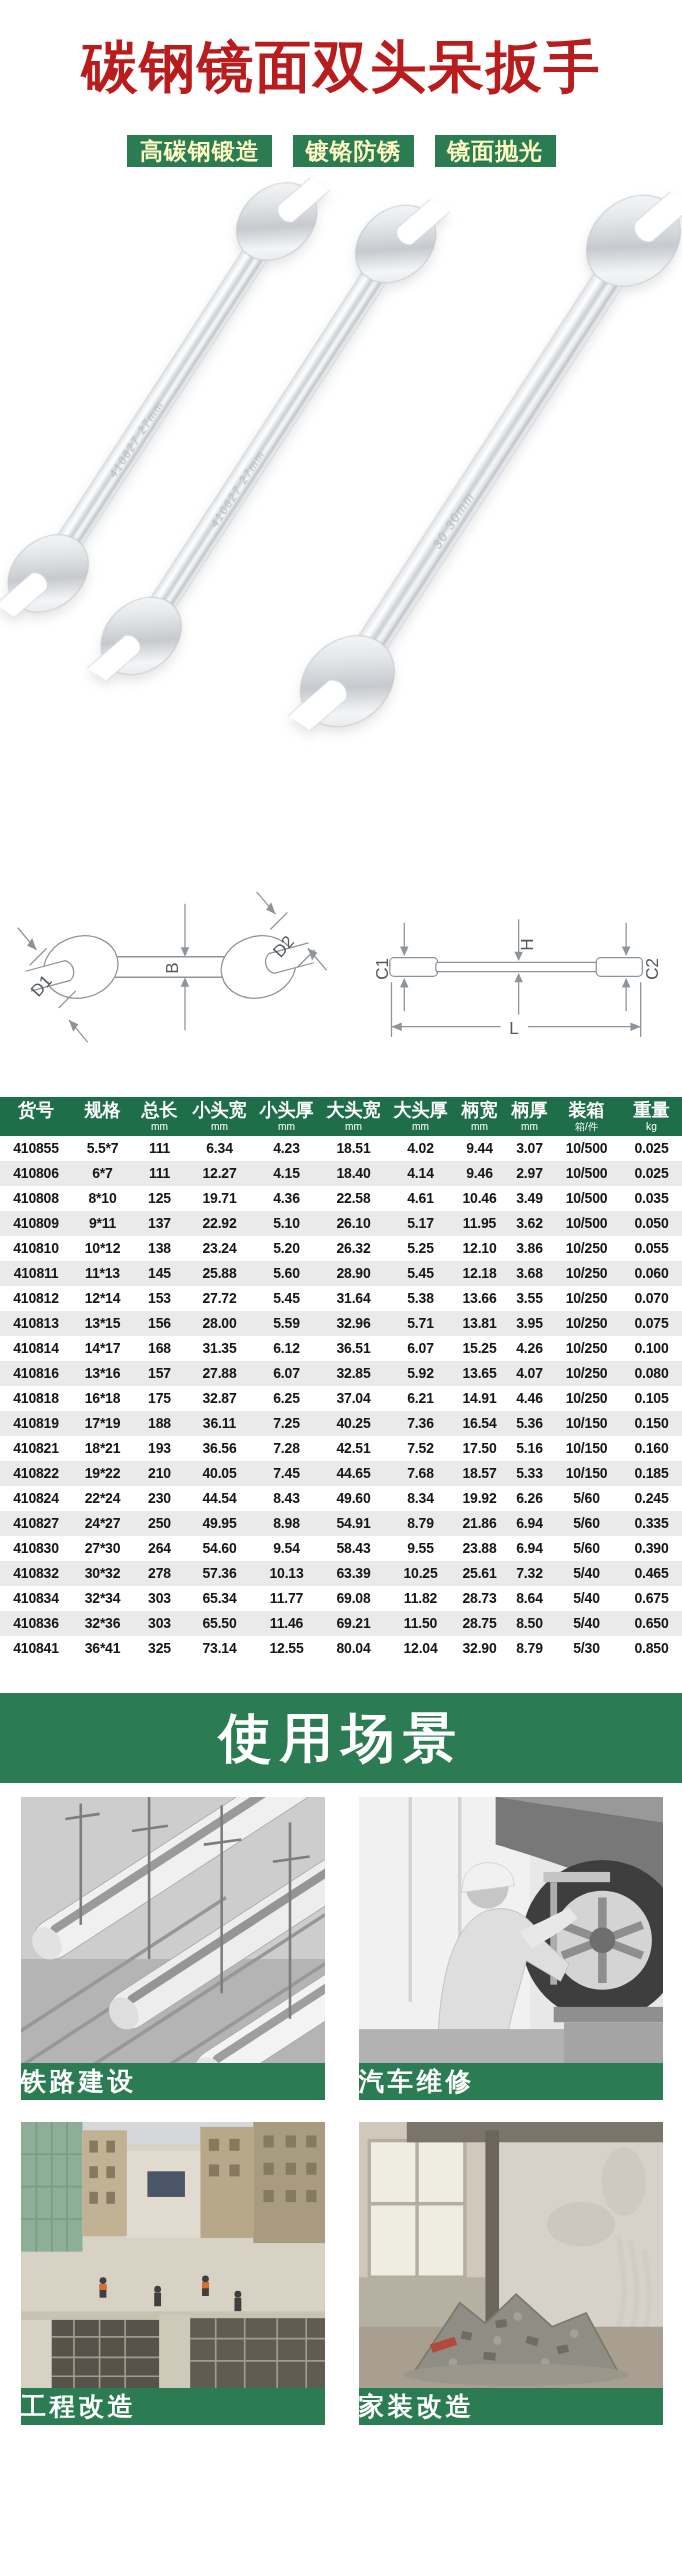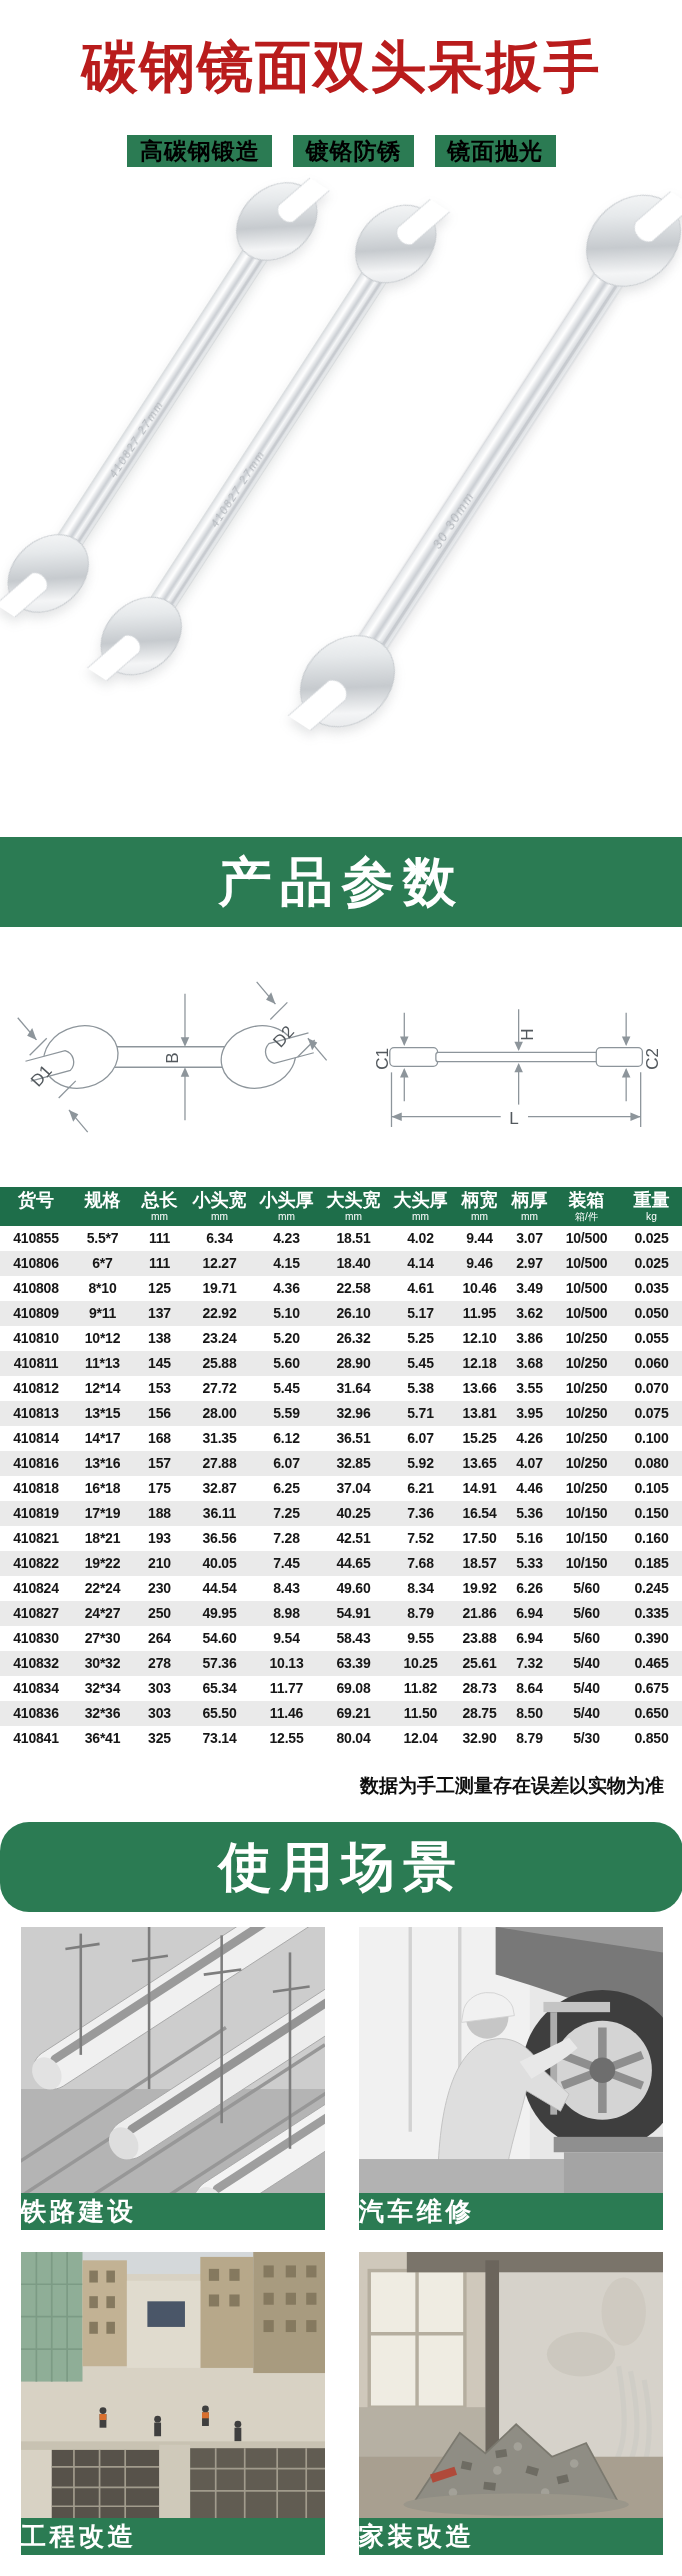--- a/index.html
+++ b/index.html
@@ -5,21 +5,21 @@
   html,body{margin:0;padding:0;background:#ffffff;}
   body{font-family:"Liberation Sans","DejaVu Sans",sans-serif;}
   .page{width:683px;margin:0 auto;background:#fff;overflow:hidden;position:relative;}
 
   
   .title{padding-top:25.6px;height:82px;line-height:82px;text-align:center;
          font-size:56px;font-weight:700;color:#b91c1c;letter-spacing:1.7px;white-space:nowrap;}
 
   
   .badges{margin-top:27px;display:flex;justify-content:center;gap:20.5px;height:32px;}
-  .badge{background:#2b7b53;color:#000000;font-size:23px;font-weight:700;
+  .badge{background:#2b7b53;color:#fef9c3;font-size:23px;font-weight:700;
          line-height:32px;padding:0 12.8px;letter-spacing:0.9px;}
 
   
   .hero{position:relative;height:670px;overflow:hidden;background:#fff;}
   .wrench{position:absolute;filter:drop-shadow(3.4px 5.1px 5.1px rgba(90,95,100,.16));}
   #wrench-1{left:90px;top:-34px;transform:rotate(33deg);}
   #wrench-2{left:196px;top:-17px;transform:rotate(33deg);}
   #wrench-3{left:405px;top:-30px;transform:rotate(33deg);}
   .engraving{fill:#b4b8bd;font-size:13px;font-style:italic;letter-spacing:2px;}
 
@@ -36,21 +36,21 @@
   table.spec th{background:#1e6e4a;color:#fff;font-weight:700;padding:2.6px 0 3.4px;vertical-align:top;}
   .h-label{display:block;font-size:18px;line-height:22px;}
   .h-unit{display:block;font-size:10.2px;font-weight:400;line-height:11px;height:11px;}
   table.spec td{height:25px;text-align:center;font-size:14px;font-weight:700;
                 color:#161616;padding:0;letter-spacing:-0.2px;white-space:nowrap;}
   table.spec tbody tr:nth-child(even){background:#eaeaea;}
   .note{margin-top:22px;text-align:right;padding-right:19px;font-size:19px;
         font-weight:700;color:#0d0d0d;height:25.6px;line-height:25.6px;}
 
   
-  .banner.scenes-banner{margin-top:24px;border-radius:29px;}
+  .banner.scenes-banner{margin-top:32px;}
   .scene-grid{margin-top:14.5px;padding:0 20.5px 23px;display:flex;flex-wrap:wrap;
               justify-content:space-between;row-gap:22px;}
   .scene-card{width:304px;}
   .scene-img{height:266px;overflow:hidden;display:block;}
   .scene-label{height:37px;background:#2b7b53;color:#fff;text-align:left;
                line-height:37px;font-size:25.6px;font-weight:700;letter-spacing:3.4px;}
 </style>
 </head>
 <body>
 
@@ -122,21 +122,20 @@
         <path d="M -15,-92 L -15,-16 A 17 17 0 0 0 15,-16 L 15,-92" fill="#ffffff" stroke="#ccd0d4" stroke-width="0.8"></path>
       </g>
       <g transform="translate(100,688) rotate(16)">
         <ellipse rx="48" ry="60" fill="url(#gHead)" stroke="#c2c6ca" stroke-width="1"></ellipse>
         <path d="M -15,92 L -15,16 A 17 17 0 0 1 15,16 L 15,92" fill="#ffffff" stroke="#ccd0d4" stroke-width="0.8"></path>
       </g>
       <text class="engraving" transform="translate(107,500) rotate(-90)" style="font-size:15px;">30 30mm</text>
     </svg>
   </div>
 
-  <div class="banner">产品参数</div>
 
   <div class="diagram">
     <svg width="666" height="256" viewBox="0 0 780 300">
       <g stroke="#8d959b" stroke-width="1.5" fill="#ffffff">
 
         <rect x="100" y="138" width="176" height="24" rx="6"></rect>
         <g transform="translate(84,150) rotate(-15)">
           <ellipse rx="44" ry="36"></ellipse>
           <path d="M -64,-12 L -16,-12 A 14 14 0 0 1 -16,12 L -64,12" fill="#ffffff"></path>
         </g>
@@ -535,21 +534,20 @@
           <td>80.04</td>
           <td>12.04</td>
           <td>32.90</td>
           <td>8.79</td>
           <td>5/30</td>
           <td>0.850</td>
         </tr>
       </tbody>
   </table>
 
-  <div class="note">数据为手工测量存在误差以实物为准</div>
 
   <div class="banner scenes-banner">使用场景</div>
 
   <div class="scene-grid">
 
     <div class="scene-card">
       <svg class="scene-img" width="304" height="266" viewBox="0 0 356 312" preserveAspectRatio="xMidYMid slice">
         <rect width="356" height="312" fill="#cdcdcd"></rect>
         <rect y="190" width="356" height="122" fill="#b4b4b4"></rect>
         <g stroke="#979797" stroke-width="4">

